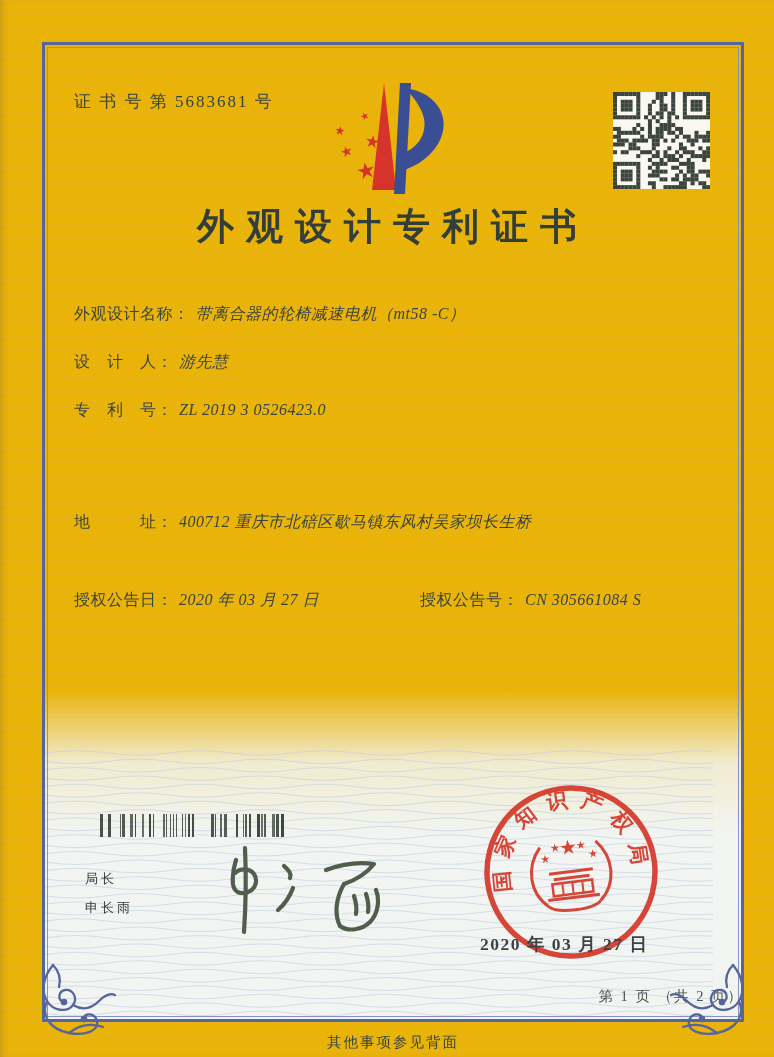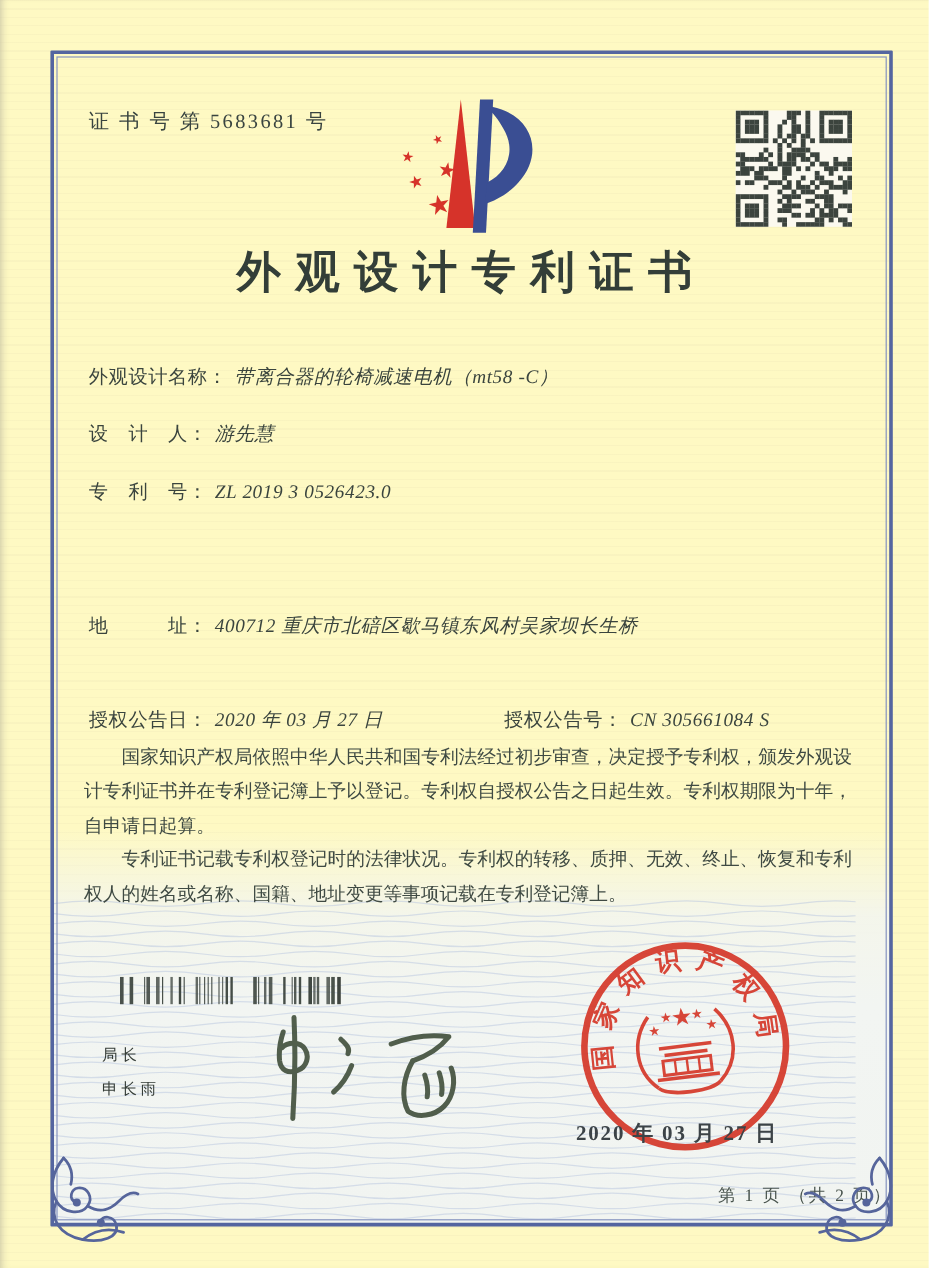--- a/index.html
+++ b/index.html
@@ -1,18 +1,18 @@
 <!DOCTYPE html>
 <html><head>
 <meta charset="utf-8">
 <style>
   html,body{margin:0;padding:0;background:#ffffff;}
   .page{
     position:relative;width:774px;height:1057px;overflow:hidden;
-    background:#fef9c3;
+    background:#eab308;
     font-family:"Liberation Serif","DejaVu Serif",serif;
     color:#3a443e;
     box-shadow:inset 6px 0 8px -6px rgba(60,60,90,.35);
   }
   .paper-texture{
     position:absolute;inset:0;
     background:repeating-linear-gradient(180deg, rgba(205,193,160,.10) 0 1px, rgba(0,0,0,0) 1px 7px);
     pointer-events:none;
   }
   .white-band{
@@ -437,24 +437,20 @@
   <div class="field" style="top:400px">
     <span class="lbl">专　利　号：</span><span class="val">ZL 2019 3 0526423.0</span>
   </div>
   <div class="field" style="top:512px">
     <span class="lbl">地　　　址：</span><span class="val">400712 重庆市北碚区歇马镇东风村吴家坝长生桥</span>
   </div>
   <div class="field" style="top:590px">
     <span class="pair-a"><span class="lbl">授权公告日：</span><span class="val">2020 年 03 月 27 日</span></span><span><span class="lbl">授权公告号：</span><span class="val">CN 305661084 S</span></span>
   </div>
 
-  <div class="paras">
-    <p>国家知识产权局依照中华人民共和国专利法经过初步审查，决定授予专利权，颁发外观设计专利证书并在专利登记簿上予以登记。专利权自授权公告之日起生效。专利权期限为十年，自申请日起算。</p>
-    <p>专利证书记载专利权登记时的法律状况。专利权的转移、质押、无效、终止、恢复和专利权人的姓名或名称、国籍、地址变更等事项记载在专利登记簿上。</p>
-  </div>
 
   <svg class="barcode-svg" id="barcode" width="197" height="23">
       <rect x="5" y="0" width="3" height="23" fill="#3d453f" fill-opacity="0.9302597736625514"></rect>
       <rect x="13" y="0" width="3" height="23" fill="#3d453f" fill-opacity="0.935295567558299"></rect>
       <rect x="25" y="0" width="1" height="23" fill="#3d453f" fill-opacity="0.8281174982853223"></rect>
       <rect x="27" y="0" width="3" height="23" fill="#3d453f" fill-opacity="0.8865322788065844"></rect>
       <rect x="35" y="0" width="3" height="23" fill="#3d453f" fill-opacity="0.7941529492455418"></rect>
       <rect x="40" y="0" width="1" height="23" fill="#3d453f" fill-opacity="0.9407878943758573"></rect>
       <rect x="47" y="0" width="2" height="23" fill="#3d453f" fill-opacity="0.7658371913580246"></rect>
       <rect x="54" y="0" width="2" height="23" fill="#3d453f" fill-opacity="0.9857649605624142"></rect>
@@ -523,20 +519,21 @@
       <line x1="80" y1="100" x2="80" y2="112" stroke="#d5392b" stroke-width="2"></line>
       <line x1="90" y1="100" x2="90" y2="112" stroke="#d5392b" stroke-width="2"></line>
       <line x1="100" y1="100" x2="100" y2="112" stroke="#d5392b" stroke-width="2"></line>
       <rect x="64" y="114" width="52" height="3" fill="#d5392b"></rect>
     </g>
   </svg>
 
   <div class="seal-date">2020 年 03 月 27 日</div>
 
   <div class="footer-page">第 1 页 （共 2 页）</div>
+  <div class="back-note">其他事项参见背面</div>
 
   <svg class="corner left" width="84" height="76" viewBox="0 0 84 76">
     <g fill="none" stroke="#56659b" stroke-width="2.3" stroke-linecap="round">
       <path d="M20,4 C10,16 8,30 14,40 C20,50 34,52 40,44 C45,37 40,28 32,29 C26,30 24,38 30,41"></path>
       <path d="M14,40 C8,54 16,68 36,72 C52,75 66,70 64,60 C62,52 52,51 50,58"></path>
       <path d="M40,44 C50,50 58,48 66,40 C72,34 78,32 82,34"></path>
       <path d="M36,72 C46,64 58,62 70,66"></path>
       <path d="M20,4 C26,10 28,18 26,26"></path>
       <circle cx="31" cy="41" r="2.2" fill="#56659b"></circle>
       <circle cx="51" cy="58" r="2.2" fill="#56659b"></circle>

